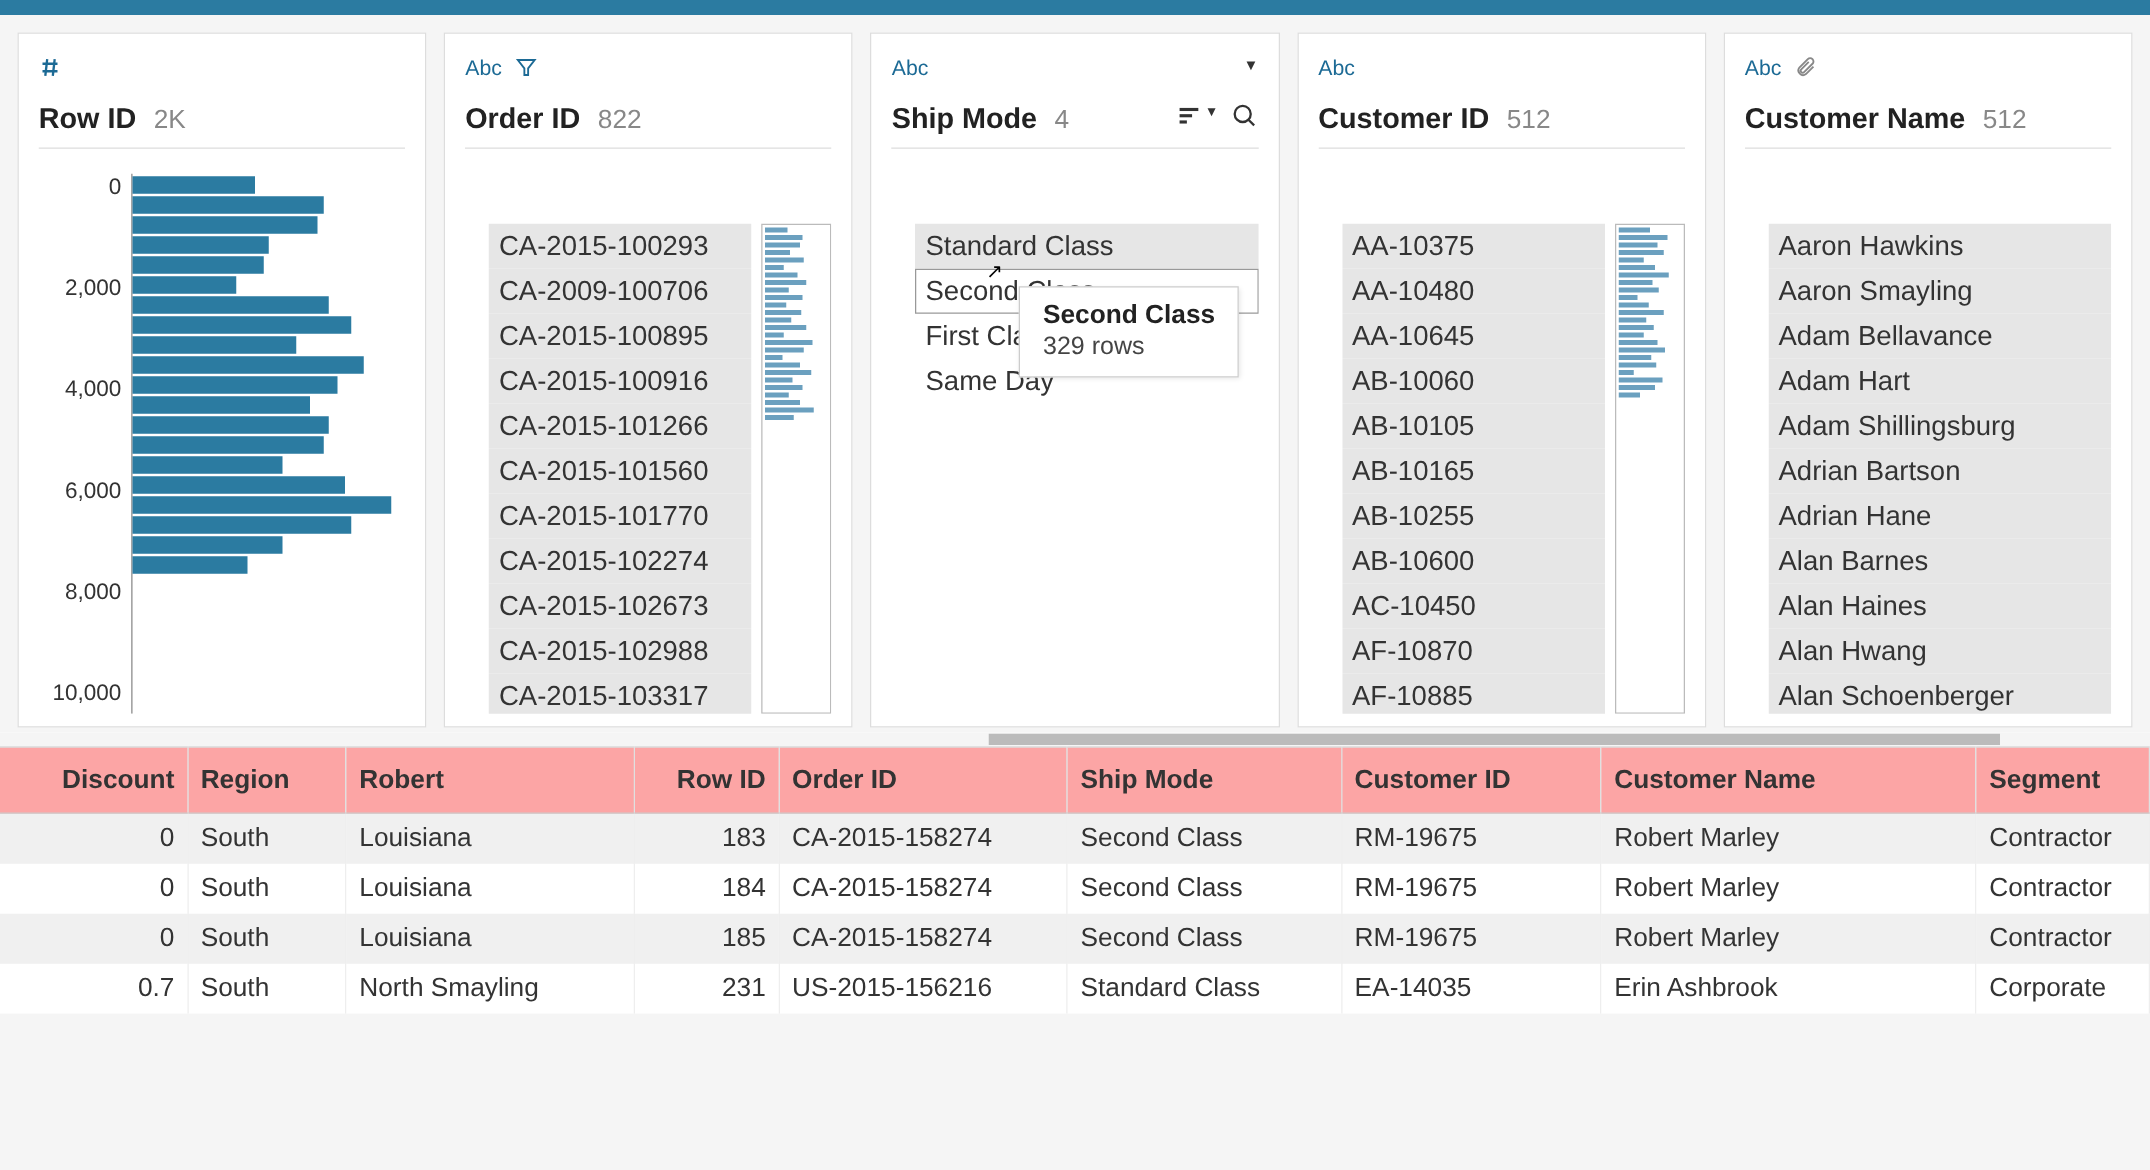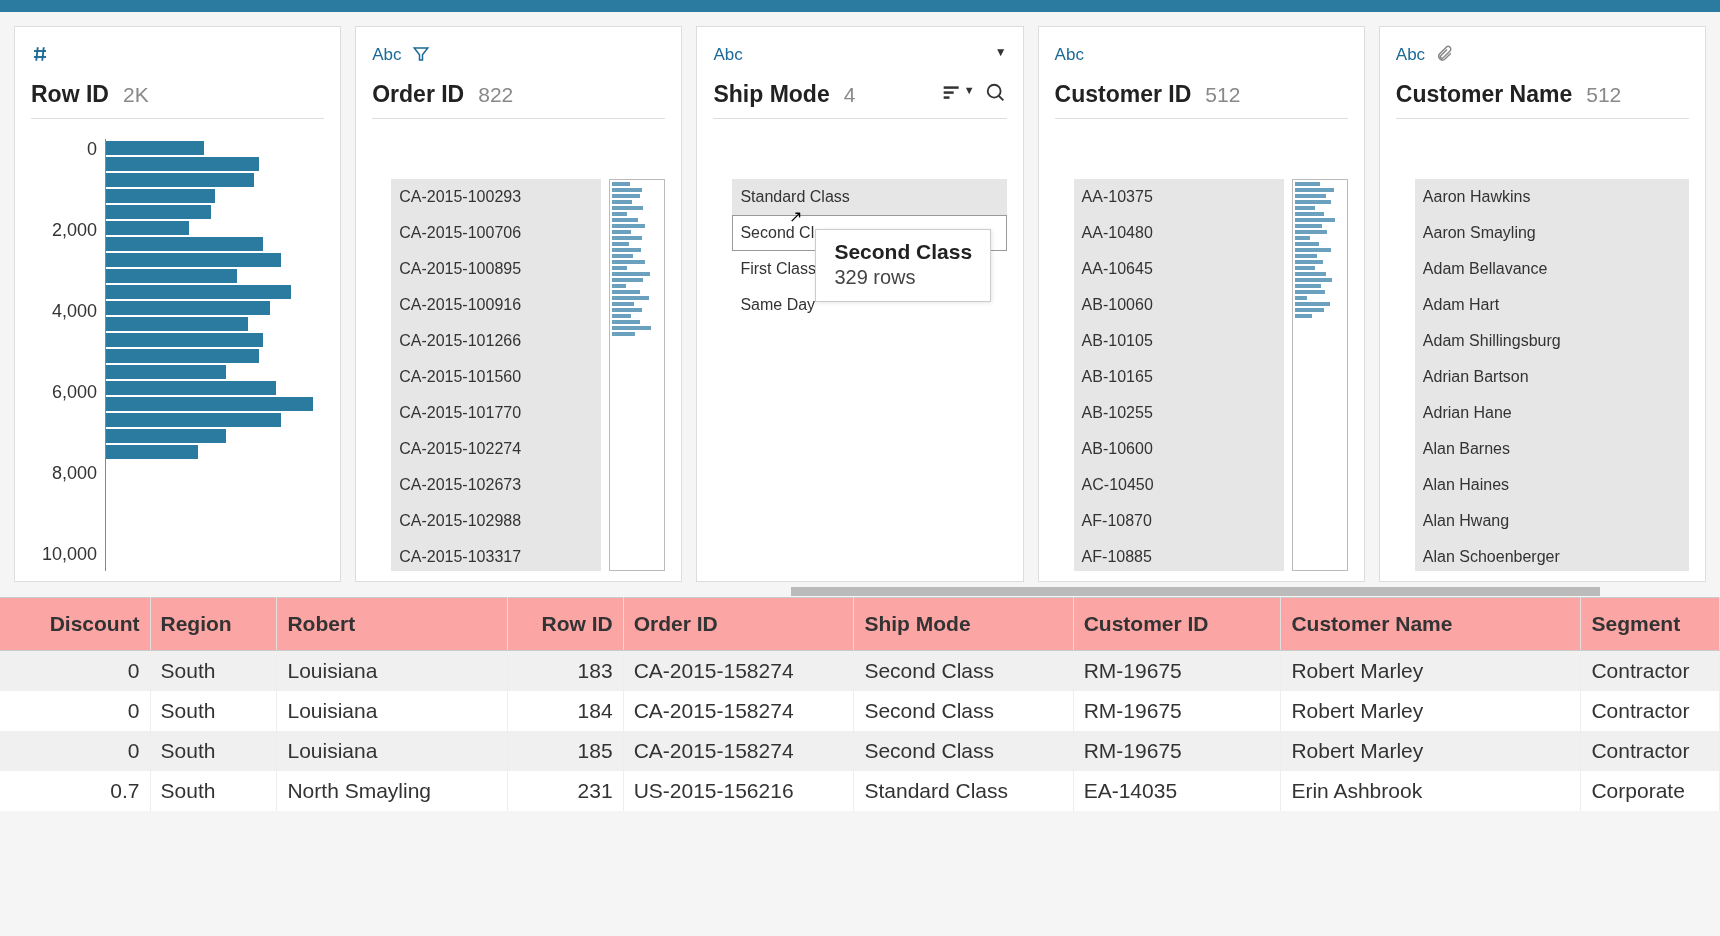--- a/index.html
+++ b/index.html
@@ -11,21 +11,21 @@
   .type-row { display: flex; align-items: flex-start; gap: 10px; height: 22px; }
   .type-label { color: #1c6a95; font-size: 17px; font-weight: 500; }
   .type-icon { color: #1c6a95; display: inline-flex; align-items: center; }
   .title-row { display: flex; align-items: baseline; gap: 14px; margin-top: 14px; border-bottom: 1px solid #ddd; padding-bottom: 10px; }
   .col-title { font-weight: 700; font-size: 23px; color: #222; }
   .col-count { color: #888; font-size: 21px; }
   .header-actions { margin-left: auto; display: flex; align-items: center; gap: 10px; }
   .action-icon { color: #333; cursor: pointer; display: inline-flex; }
   .dropdown-icon { color: #333; font-size: 12px; }
   .card-body { flex: 1; overflow: hidden; display: flex; gap: 8px; padding-top: 50px; position: relative; }
-  .value-list { flex: 1; display: flex; flex-direction: column; gap: 0; font-size: 16px; color: #333; padding-left: 19px; }
+  .value-list { flex: 1; display: flex; flex-direction: column; gap: 0; font-size: 22px; color: #333; padding-left: 19px; }
   .value-item { padding: 4px 8px; border-radius: 0; line-height: 28px; }
   .value-item.shaded { background: #e6e6e6; }
   .value-item.hovered { background: #fff; border: 1px solid #999; padding: 3px 7px; }
   .mini-chart { width: 56px; display: flex; flex-direction: column; gap: 2px; padding-top: 3px; }
   .mini-chart.boxed { border: 1px solid #bbb; padding: 2px; }
   .mini-bar { height: 4px; background: #6ba0bf; }
   .hist-axis { display: flex; flex-direction: column; justify-content: space-between; font-size: 18px; color: #333; text-align: right; width: 66px; padding: 0 0 6px 0; }
   .hist-bars { flex: 1; display: flex; flex-direction: column; gap: 2px; border-left: 1px solid #888; padding: 2px 0; }
   .hist-bar { height: 14px; background: #2b7ba1; }
   
@@ -111,21 +111,21 @@
           </span>
         </div>
         <div class="title-row">
           <span class="col-title">Order ID</span>
           <span class="col-count">822</span>
         </div>
       </div>
       <div class="card-body">
         <div class="value-list">
           <div class="value-item shaded">CA-2015-100293</div>
-          <div class="value-item shaded">CA-2015-100706</div>
+          <div class="value-item shaded">CA-2009-100706</div>
           <div class="value-item shaded">CA-2015-100895</div>
           <div class="value-item shaded">CA-2015-100916</div>
           <div class="value-item shaded">CA-2015-101266</div>
           <div class="value-item shaded">CA-2015-101560</div>
           <div class="value-item shaded">CA-2015-101770</div>
           <div class="value-item shaded">CA-2015-102274</div>
           <div class="value-item shaded">CA-2015-102673</div>
           <div class="value-item shaded">CA-2015-102988</div>
           <div class="value-item shaded">CA-2015-103317</div>
         </div>

